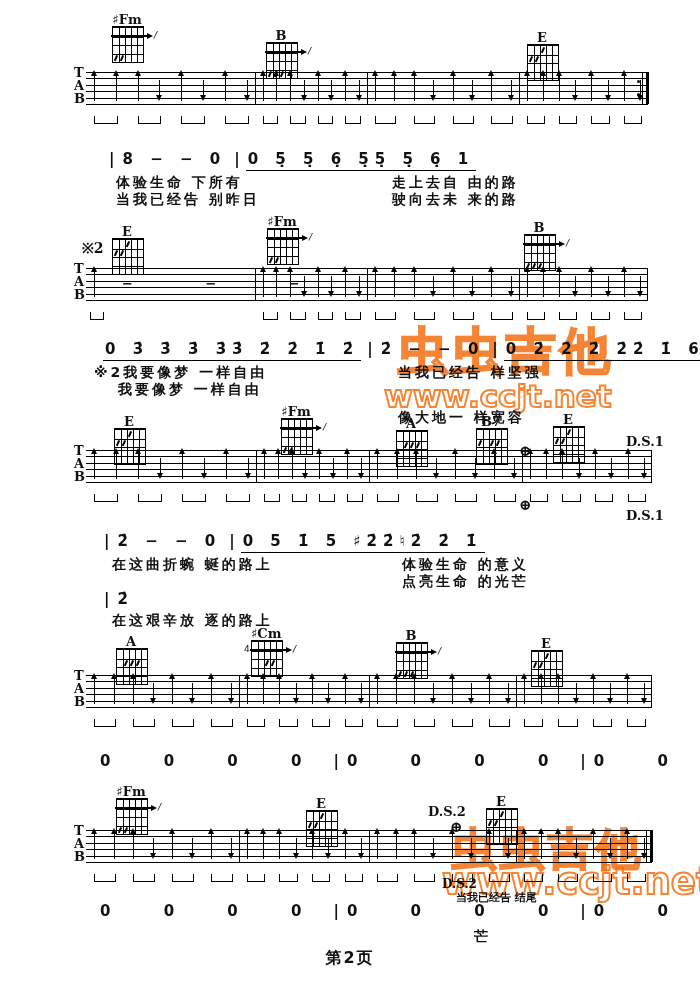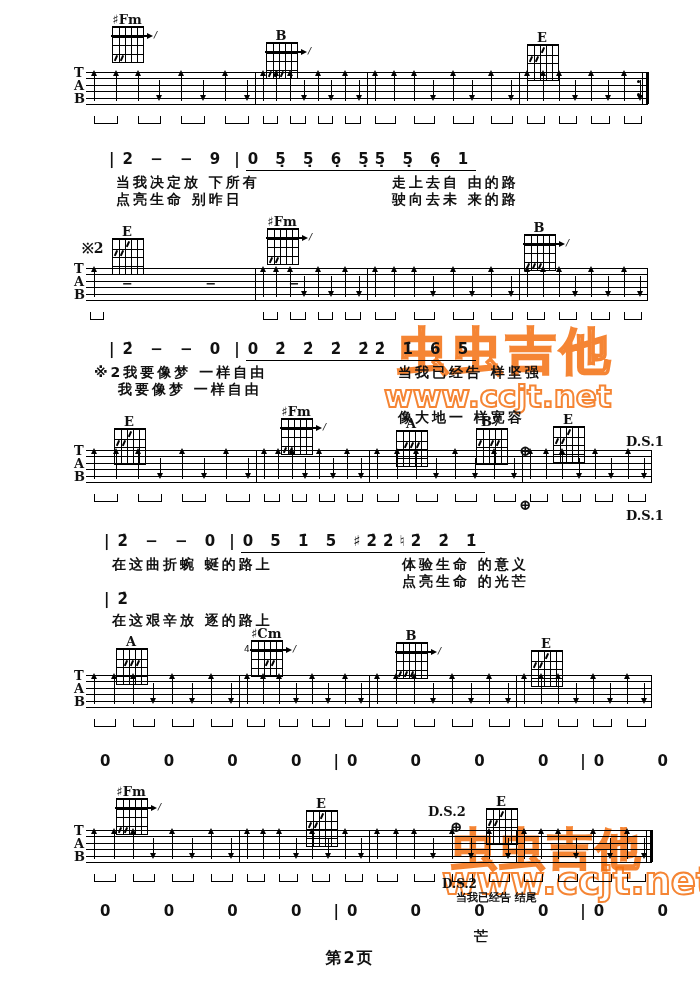--- a/index.html
+++ b/index.html
@@ -660,26 +660,26 @@
       <div class="marker" style="left: 626px; top: 434px; font-size: 13px;">D.S.1</div>
       <div class="marker" style="left: 519px; top: 442px; font-size: 15px;">⊕</div>
       <div class="marker" style="left: 519px; top: 496px; font-size: 15px;">⊕</div>
       <div class="marker" style="left: 626px; top: 508px; font-size: 13px;">D.S.1</div>
       <div class="marker" style="left: 428px; top: 804px; font-size: 13px;">D.S.2</div>
       <div class="marker" style="left: 450px; top: 818px; font-size: 15px;">⊕</div>
       <div class="marker" style="left: 442px; top: 877px; font-size: 12px;">D.S.2</div>
       <div class="marker" style="left: 456px; top: 890px; font-size: 11px;">当我已经告 结尾</div>
     </div>
   <div id="melody-layer">
-      <div class="notes-line" style="left: 103px; top: 150px;"><div class="nsep">|</div><div class="seg">2 − − 9</div><div class="nsep">|</div><div class="seg u">0 5̣ 5̣ 6̣ 5̣5̣ 5̣ 6̣ 1</div></div>
-      <div class="lyric" style="left: 116px; top: 174px;">当我决定放 下所有</div>
+      <div class="notes-line" style="left: 103px; top: 150px;"><div class="nsep">|</div><div class="seg">8 − − 0</div><div class="nsep">|</div><div class="seg u">0 5̣ 5̣ 6̣ 5̣5̣ 5̣ 6̣ 1</div></div>
+      <div class="lyric" style="left: 116px; top: 174px;">体验生命 下所有</div>
       <div class="lyric" style="left: 392px; top: 174px;">走上去自 由的路</div>
-      <div class="lyric" style="left: 116px; top: 191px;">点亮生命 别昨日</div>
+      <div class="lyric" style="left: 116px; top: 191px;">当我已经告 别昨日</div>
       <div class="lyric" style="left: 392px; top: 191px;">驶向去未 来的路</div>
-      <div class="notes-line" style="left: 103px; top: 340px;"><div class="nsep">|</div><div class="seg">2̇ − − 0</div><div class="nsep">|</div><div class="seg u">0 2̇ 2̇ 2̇ 2̇2̇ 1̇ 6 5</div></div>
+      <div class="notes-line" style="left: 103px; top: 340px;"><div class="seg u">0 3̇ 3̇ 3̇ 3̇3̇ 2̇ 2̇ 1̇ 2̇</div><div class="nsep">|</div><div class="seg">2̇ − − 0</div><div class="nsep">|</div><div class="seg u">0 2̇ 2̇ 2̇ 2̇2̇ 1̇ 6 5</div></div>
       <div class="lyric" style="left: 94px; top: 364px;">※2我要像梦 一样自由</div>
       <div class="lyric" style="left: 398px; top: 364px;">当我已经告 样坚强</div>
       <div class="lyric" style="left: 118px; top: 381px;">我要像梦 一样自由</div>
       <div class="lyric" style="left: 398px; top: 381px; margin-top: 28px;">像大地一 样宽容</div>
       <div class="notes-line" style="left: 98px; top: 532px;"><div class="nsep">|</div><div class="seg">2̇ − − 0</div><div class="nsep">|</div><div class="seg u">0 5 1̇ 5 ♯2̇2̇♮2̇ 2̇ 1̇</div></div>
       <div class="lyric" style="left: 112px; top: 556px;">在这曲折蜿 蜒的路上</div>
       <div class="lyric" style="left: 402px; top: 556px;">体验生命 的意义</div>
       <div class="lyric" style="left: 402px; top: 573px;">点亮生命 的光芒</div>
       <div class="notes-line" style="left: 98px; top: 590px;"><div class="nsep">|</div><div class="seg">2̇</div></div>
       <div class="lyric" style="left: 112px; top: 612px;">在这艰辛放 逐的路上</div>

